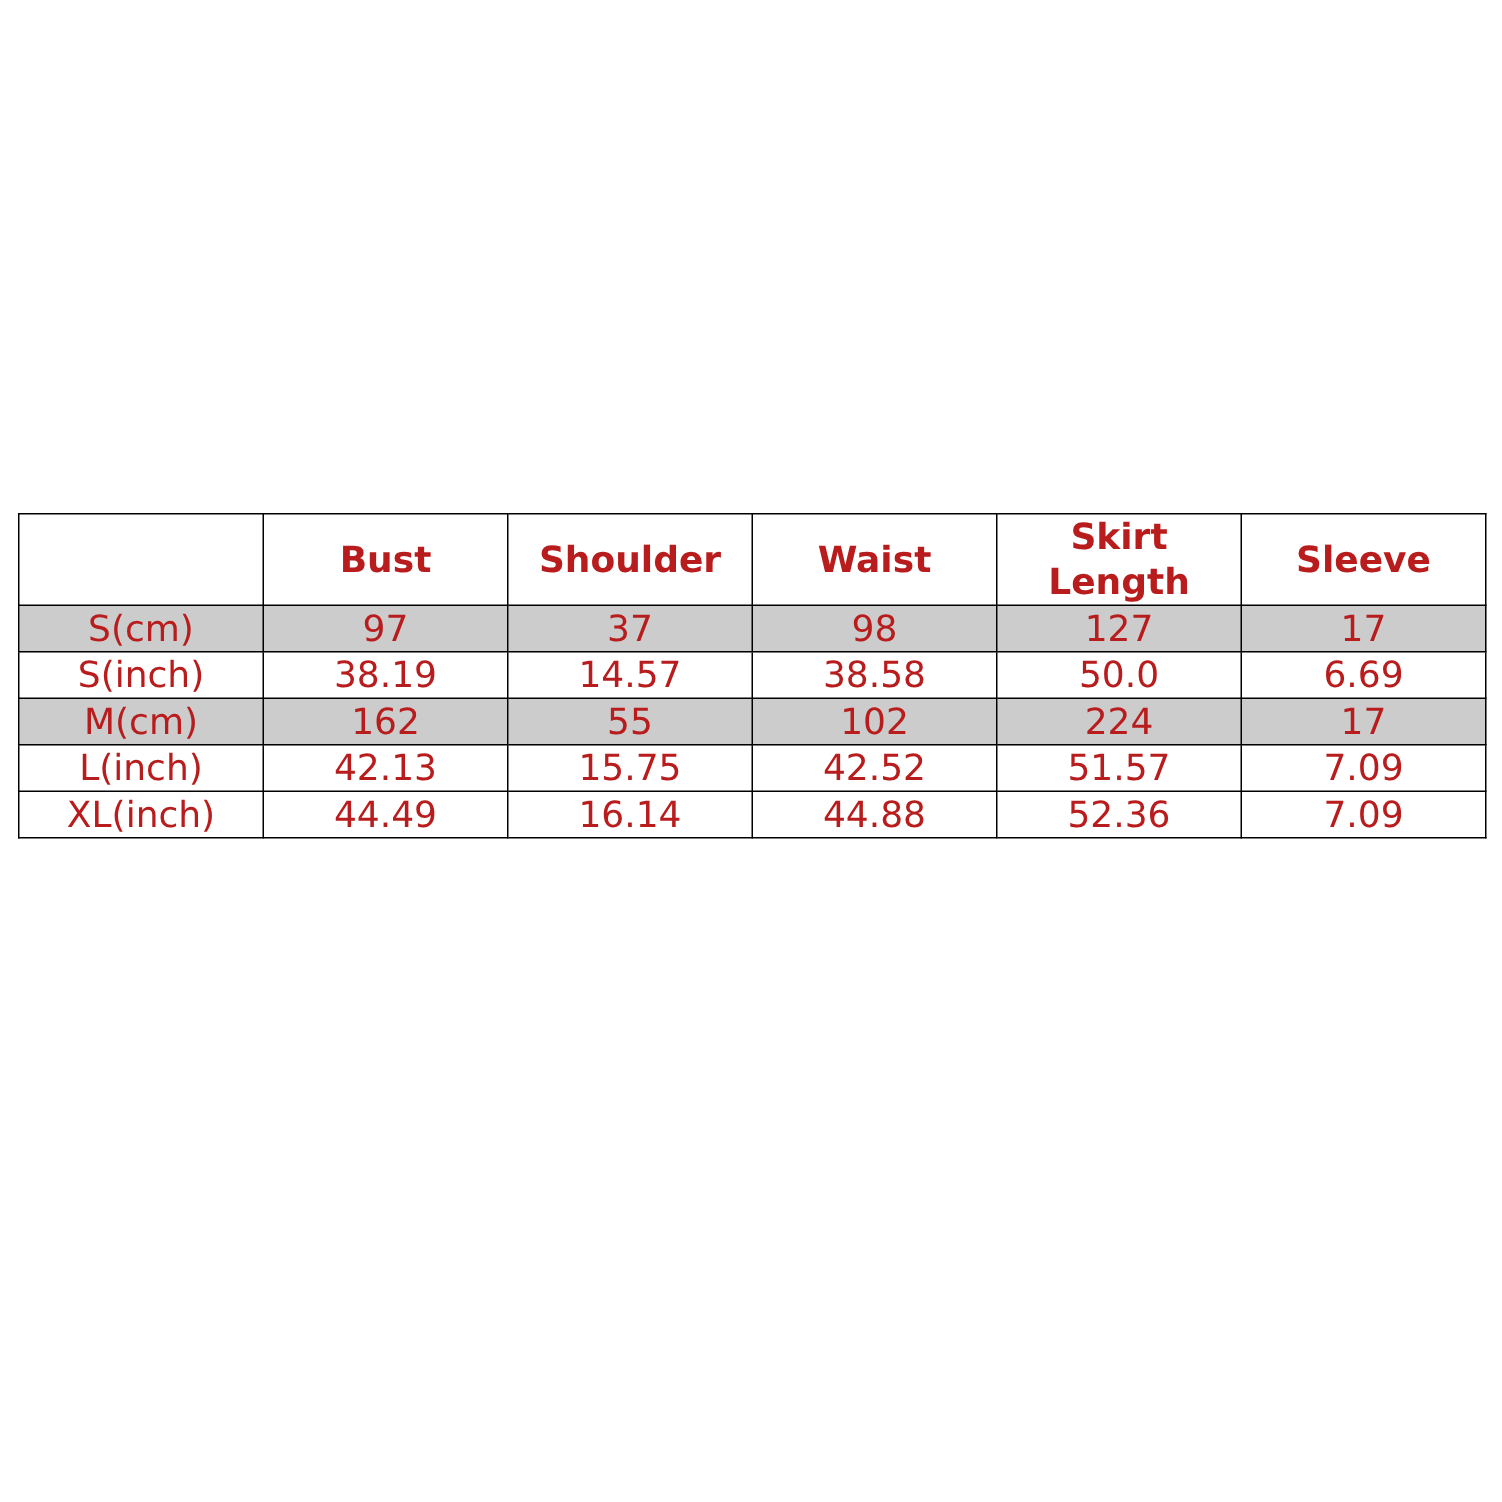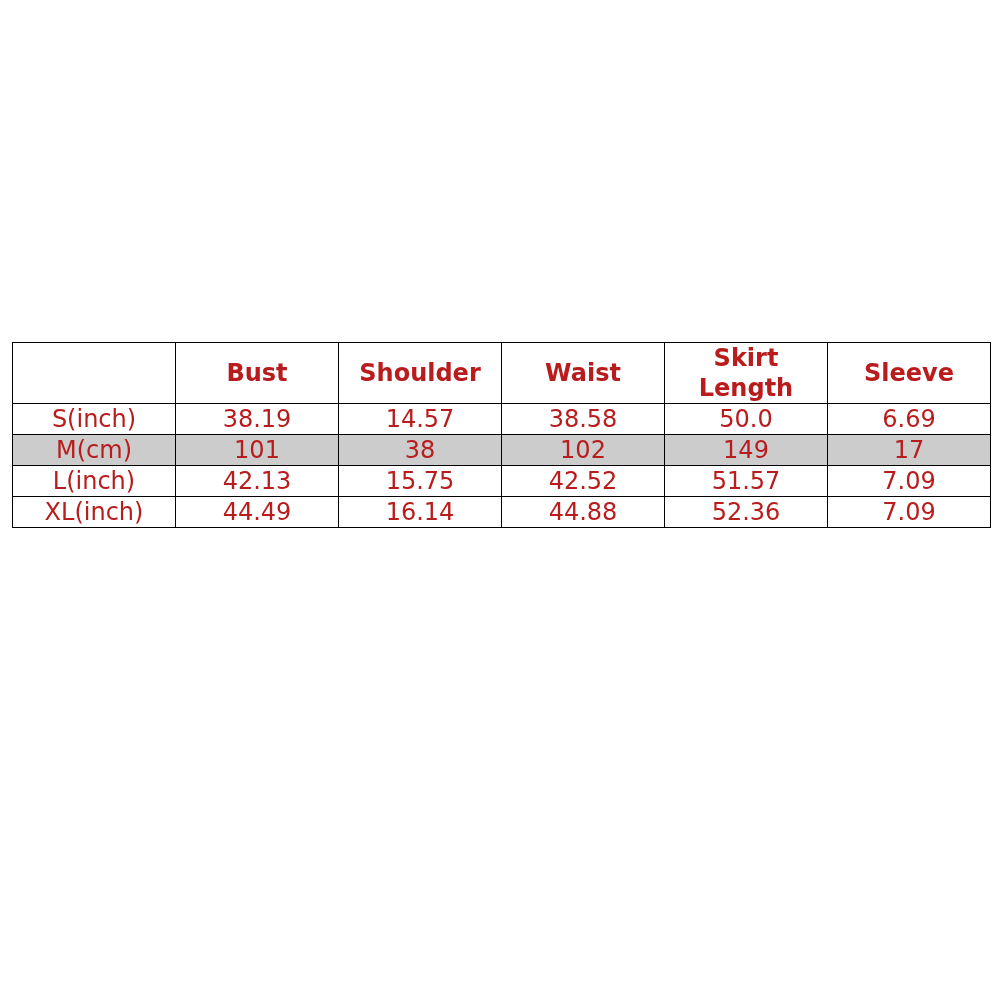--- a/index.html
+++ b/index.html
@@ -71,34 +71,42 @@
       <tr>
         <th class="corner-cell"></th>
         <th>Bust</th>
         <th>Shoulder</th>
         <th>Waist</th>
         <th>Skirt Length</th>
         <th>Sleeve</th>
       </tr>
     </thead>
     <tbody>
+      <tr class="shaded">
+        <td>S(cm)</td>
+        <td>97</td>
+        <td>37</td>
+        <td>98</td>
+        <td>127</td>
+        <td>17</td>
+      </tr>
       <tr class="plain">
         <td>S(inch)</td>
         <td>38.19</td>
         <td>14.57</td>
         <td>38.58</td>
         <td>50.0</td>
         <td>6.69</td>
       </tr>
       <tr class="shaded">
         <td>M(cm)</td>
-        <td>101</td>
-        <td>38</td>
+        <td>162</td>
+        <td>55</td>
         <td>102</td>
-        <td>149</td>
+        <td>224</td>
         <td>17</td>
       </tr>
       <tr class="plain">
         <td>L(inch)</td>
         <td>42.13</td>
         <td>15.75</td>
         <td>42.52</td>
         <td>51.57</td>
         <td>7.09</td>
       </tr>

